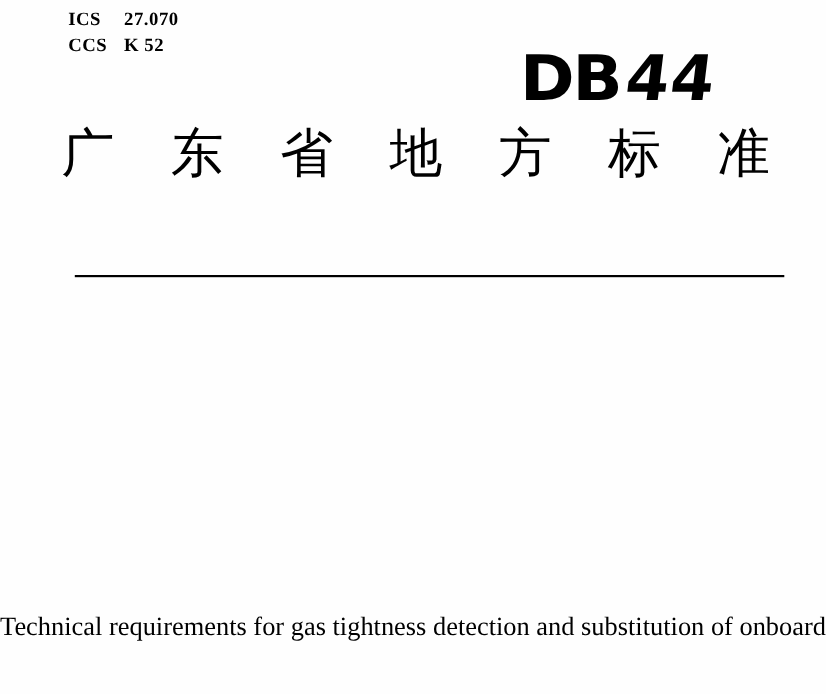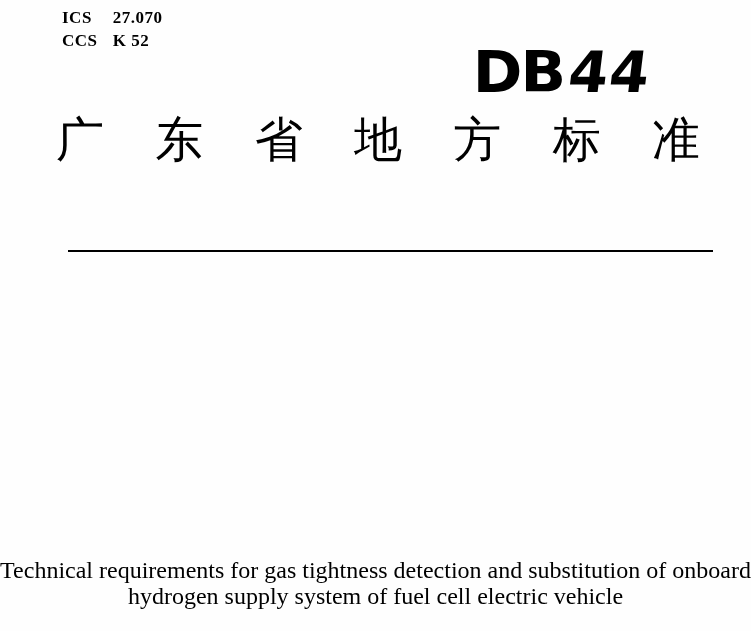--- a/index.html
+++ b/index.html
@@ -139,16 +139,15 @@
     <span>标</span>
     <span>准</span>
   </div>
 
 
   <div class="cover-rule"></div>
 
 
   <div class="title-en">
     <div>Technical requirements for gas tightness detection and substitution of onboard</div>
-    <div>hydrogen supply system of fuel cell electric vehicle</div>
   </div>
 
 </div>
 
 </body></html>

